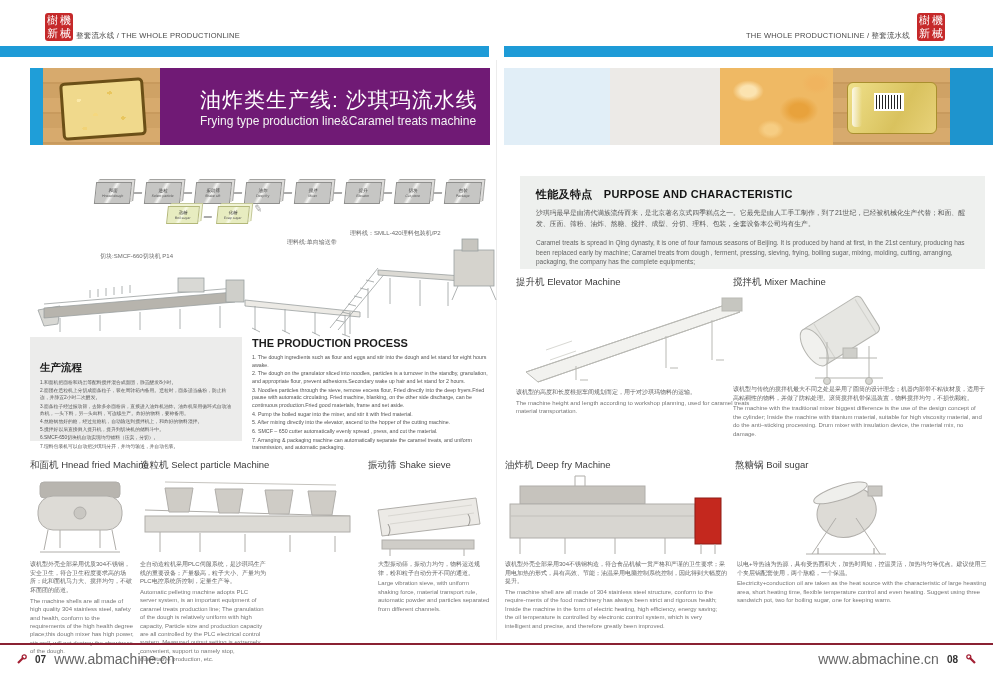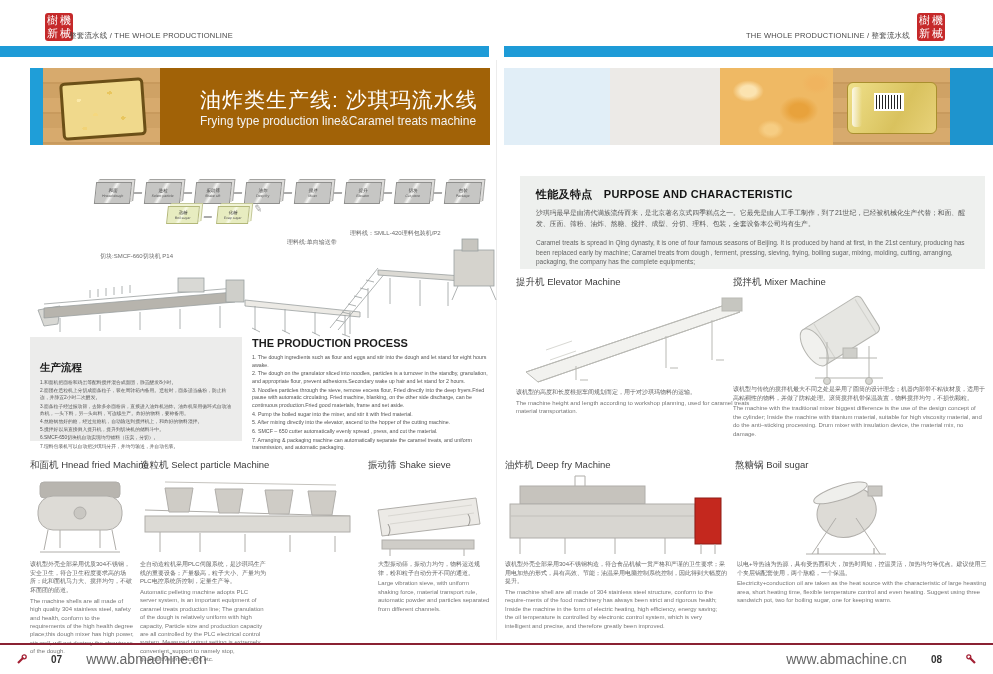--- a/index.html
+++ b/index.html
@@ -17,21 +17,21 @@
   
   .photo{overflow:hidden;}
   .wood{background:repeating-linear-gradient(180deg,#d7aa6d 0 14px,#c89a5d 14px 16px,#cfa265 16px 30px);}
   .sachima{position:absolute;left:18px;top:12px;width:78px;height:52px;background:
      radial-gradient(6px 4px at 20% 30%,#fbe9a9 40%,transparent 41%),
      radial-gradient(6px 4px at 60% 20%,#e9c65e 40%,transparent 41%),
      radial-gradient(6px 4px at 40% 60%,#f5d87f 40%,transparent 41%),
      radial-gradient(6px 4px at 75% 70%,#e9c65e 40%,transparent 41%),
      radial-gradient(6px 4px at 25% 85%,#f2d377 40%,transparent 41%),#f0d98c;
      border:3px solid #6b4f17;border-radius:5px;transform:rotate(-4deg);}
-  .titlebox{background:#a16207;color:#fff;box-sizing:border-box;padding:18px 0 0 40px;}
+  .titlebox{background:#701a75;color:#fff;box-sizing:border-box;padding:18px 0 0 40px;}
   .titlebox .cn{font-size:21px;font-weight:500;letter-spacing:1px;}
   .titlebox .en{font-size:12px;color:#f3f3f3;}
   .closeup{background:
      radial-gradient(26px 18px at 25% 30%,#fbe3b0 30%,transparent 60%),
      radial-gradient(30px 22px at 70% 55%,#e8a23c 30%,transparent 65%),
      radial-gradient(22px 16px at 45% 80%,#f6cd83 30%,transparent 60%),
      radial-gradient(24px 18px at 85% 20%,#f0b45f 30%,transparent 60%),#efb964;}
   .pack{position:absolute;left:14px;top:14px;width:88px;height:50px;background:linear-gradient(120deg,#efe08a,#d9c25e 60%,#e8d27a);
      border-radius:6px;border:1px solid #a98f2e;}
   .pack .shine{position:absolute;left:4px;top:4px;width:10px;height:40px;background:linear-gradient(90deg,rgba(255,255,255,.8),transparent);border-radius:4px;}
@@ -63,36 +63,36 @@
   .purpose .t{font-size:11px;font-weight:bold;color:#151515;margin-bottom:6px;letter-spacing:.3px;}
   .purpose .cn{font-size:6.8px;line-height:1.6;color:#555;}
   .purpose .en{font-size:6.5px;line-height:1.5;color:#666;margin-top:8px;}
   
   .m-hdr{font-size:9.5px;color:#3c3c3c;white-space:nowrap;}
   .cap-cn{font-size:6px;line-height:1.45;color:#666;}
   .cap-en{font-size:6px;line-height:1.4;color:#777;margin-top:2px;}
   .msvg{display:block;}
   
   .f-line{height:2px;background:#8a2133;}
-  .f-grp{display:flex;align-items:center;gap:24px;}
+  .f-grp{display:flex;align-items:center;gap:8px;}
   .f-num{font-size:10px;font-weight:bold;color:#333;}
   .f-url{font-size:14px;color:#666;text-decoration:none;}
 </style>
 </head>
 <body>
 
 <div class="page">
 
   <div class="abs seal" style="left:45px;top:13px;">
       <span>樹</span>
       <span>機</span>
       <span>新</span>
       <span>械</span>
     </div>
-  <div class="abs hdr-label" style="left:69px;top:31px;">整套流水线 / THE WHOLE PRODUCTIONLINE</div>
+  <div class="abs hdr-label" style="left:76px;top:31px;">整套流水线 / THE WHOLE PRODUCTIONLINE</div>
   <div class="abs hdr-label" style="right:83px;top:31px;text-align:right;">THE WHOLE PRODUCTIONLINE / 整套流水线</div>
   <div class="abs seal" style="left:917px;top:13px;">
       <span>樹</span>
       <span>機</span>
       <span>新</span>
       <span>械</span>
     </div>
   <div class="abs blue-bar" style="left:0;top:46px;width:489px;"></div>
   <div class="abs blue-bar" style="left:504px;top:46px;width:489px;"></div>
   <div class="abs gutter" style="left:496px;top:60px;height:580px;"></div>

